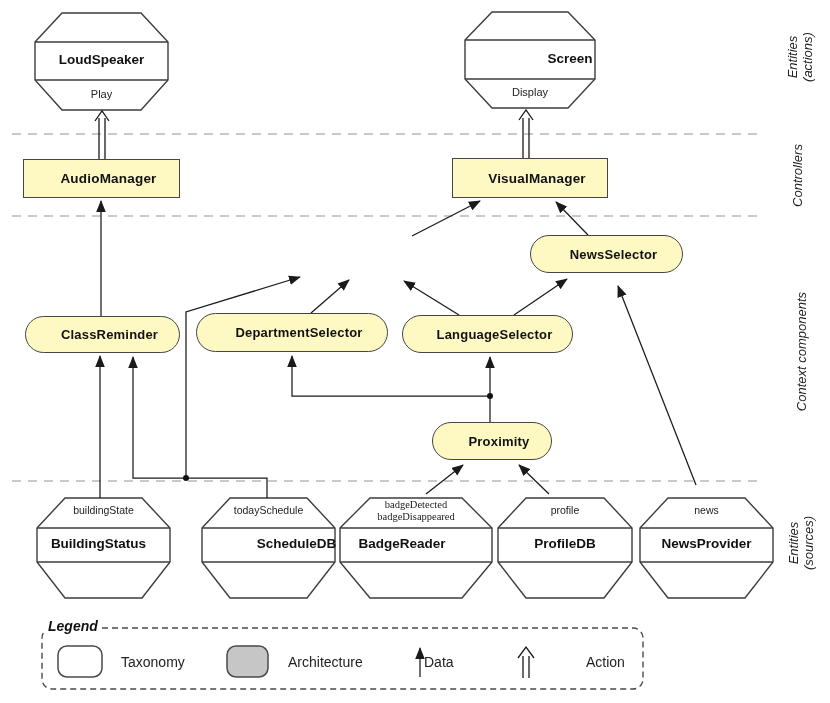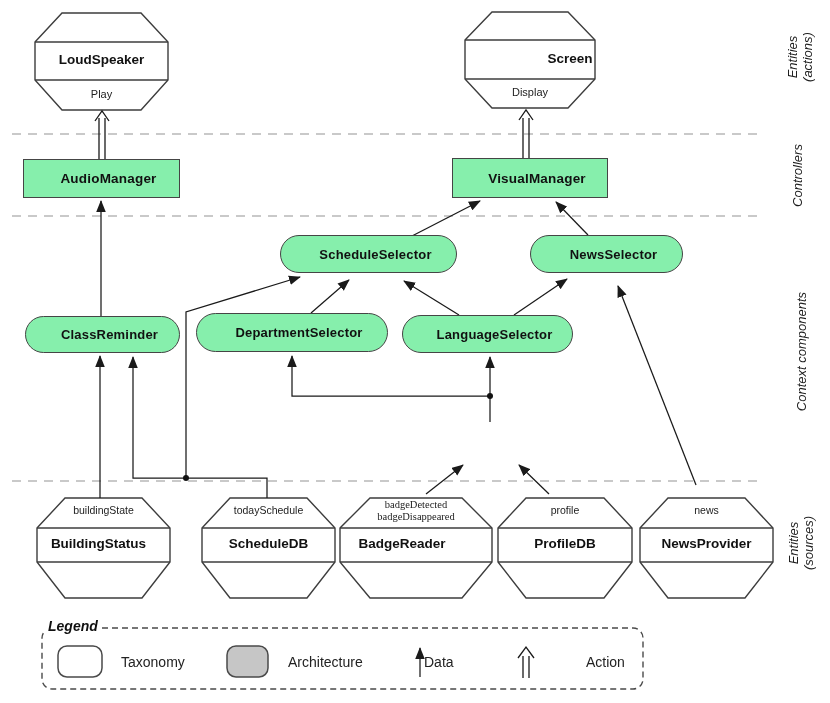--- a/index.html
+++ b/index.html
@@ -1,20 +1,20 @@
 <!DOCTYPE html>
 <html><head>
 <meta charset="utf-8">
 <style>
   html,body{margin:0;padding:0;background:#fff;}
   #stage{position:relative;width:830px;height:703px;background:#fff;
          font-family:"Liberation Sans",sans-serif;color:#111;overflow:hidden;}
   #wires{position:absolute;left:0;top:0;z-index:1;}
   .box{position:absolute;z-index:2;display:flex;align-items:center;justify-content:center;
-       background:#86efac;border:1.6px solid #454545;box-sizing:border-box;
+       background:#fef9c3;border:1.6px solid #454545;box-sizing:border-box;
        font-weight:bold;font-size:13.5px;letter-spacing:.2px;padding-left:14px;}
   .pill{border-radius:20px;font-size:13px;}
   .lbl{position:absolute;z-index:3;text-align:center;white-space:nowrap;}
   .oname{font-weight:bold;font-size:13.5px;}
   .osig{font-size:10.5px;color:#222;}
   .vlabel{position:absolute;z-index:3;transform:rotate(-90deg);font-style:italic;
           font-size:13px;line-height:15px;text-align:center;color:#1c1c1c;}
   .legend-text{position:absolute;z-index:3;font-size:14px;color:#222;}
   .legend-title{position:absolute;z-index:3;font-size:14px;font-weight:bold;font-style:italic;
                 background:#fff;padding:0 4px;color:#111;}
@@ -116,37 +116,37 @@
         <line x1="523" y1="678" x2="523" y2="656"></line>
         <line x1="529" y1="678" x2="529" y2="656"></line>
         <polyline points="518,658 526,647 534,658"></polyline>
       </g>
     </g>
   </svg>
 
   <div class="box" style="left:23px;top:159px;width:157px;height:39px;">AudioManager</div>
   <div class="box" style="left:452px;top:158px;width:156px;height:40px;">VisualManager</div>
 
-  <div class="box pill" style="left:280px;top:235px;width:177px;height:38px;">ScheduleSelector</div>
   <div class="box pill" style="left:530px;top:235px;width:153px;height:38px;">NewsSelector</div>
   <div class="box pill" style="left:25px;top:316px;width:155px;height:37px;">ClassReminder</div>
   <div class="box pill" style="left:402px;top:315px;width:171px;height:38px;">LanguageSelector</div>
   <div class="box pill" style="left:196px;top:313px;width:192px;height:39px;">DepartmentSelector</div>
+  <div class="box pill" style="left:432px;top:422px;width:120px;height:38px;">Proximity</div>
 
   <div class="lbl oname" style="left:35px;top:52px;width:133px;">LoudSpeaker</div>
   <div class="lbl osig" style="left:35px;top:88px;width:133px;font-size:11px;">Play</div>
 
   <div class="lbl oname" style="left:465px;top:51px;width:130px;padding-left:40px;">Screen</div>
   <div class="lbl osig" style="left:465px;top:86px;width:130px;font-size:11px;">Display</div>
 
   <div class="lbl osig" style="left:37px;top:504px;width:133px;">buildingState</div>
   <div class="lbl oname" style="left:37px;top:536px;width:123px;">BuildingStatus</div>
 
   <div class="lbl osig" style="left:202px;top:504px;width:133px;">todaySchedule</div>
-  <div class="lbl oname" style="left:202px;top:536px;width:133px;">ScheduleDB</div>
+  <div class="lbl oname" style="left:202px;top:536px;width:133px;padding-left:28px;">ScheduleDB</div>
 
   <div class="lbl osig" style="left:340px;top:499px;width:152px;line-height:12px;font-family:Liberation Serif, serif;">
     <div>badgeDetected</div>
     <div>badgeDisappeared</div>
   </div>
   <div class="lbl oname" style="left:340px;top:536px;width:124px;">BadgeReader</div>
 
   <div class="lbl osig" style="left:498px;top:504px;width:134px;">profile</div>
   <div class="lbl oname" style="left:498px;top:536px;width:134px;text-align:center;">ProfileDB</div>
 

